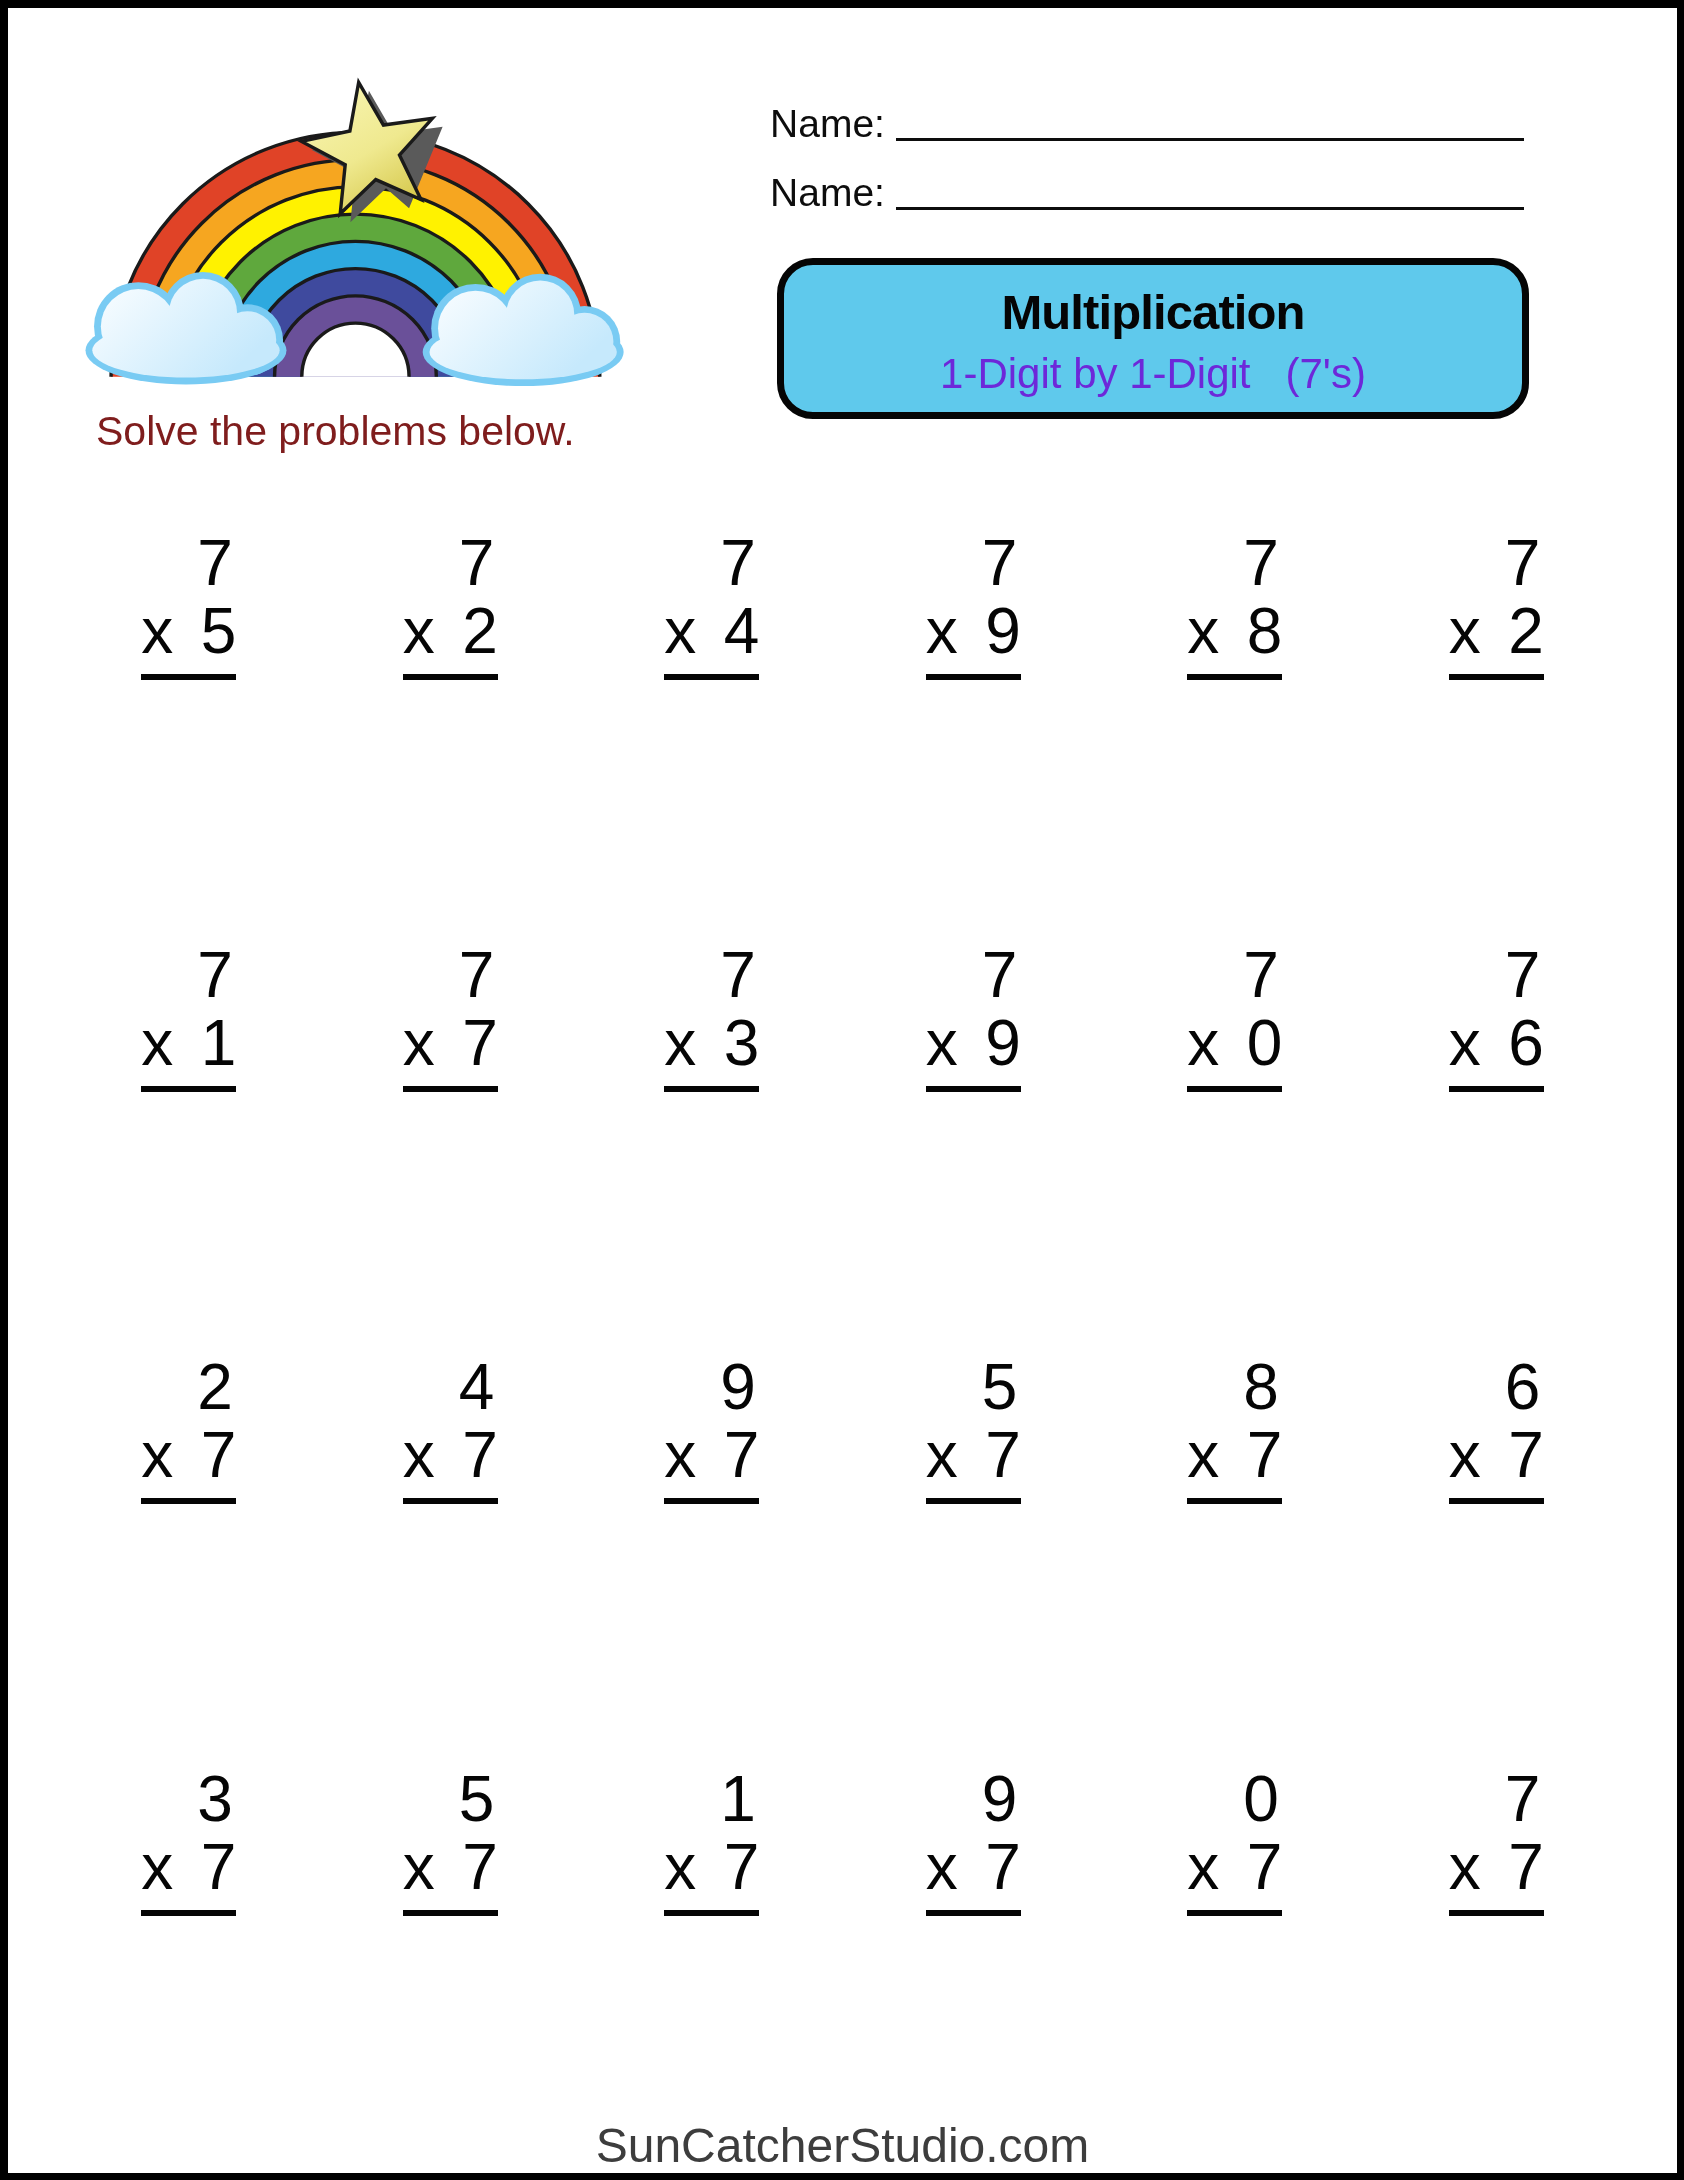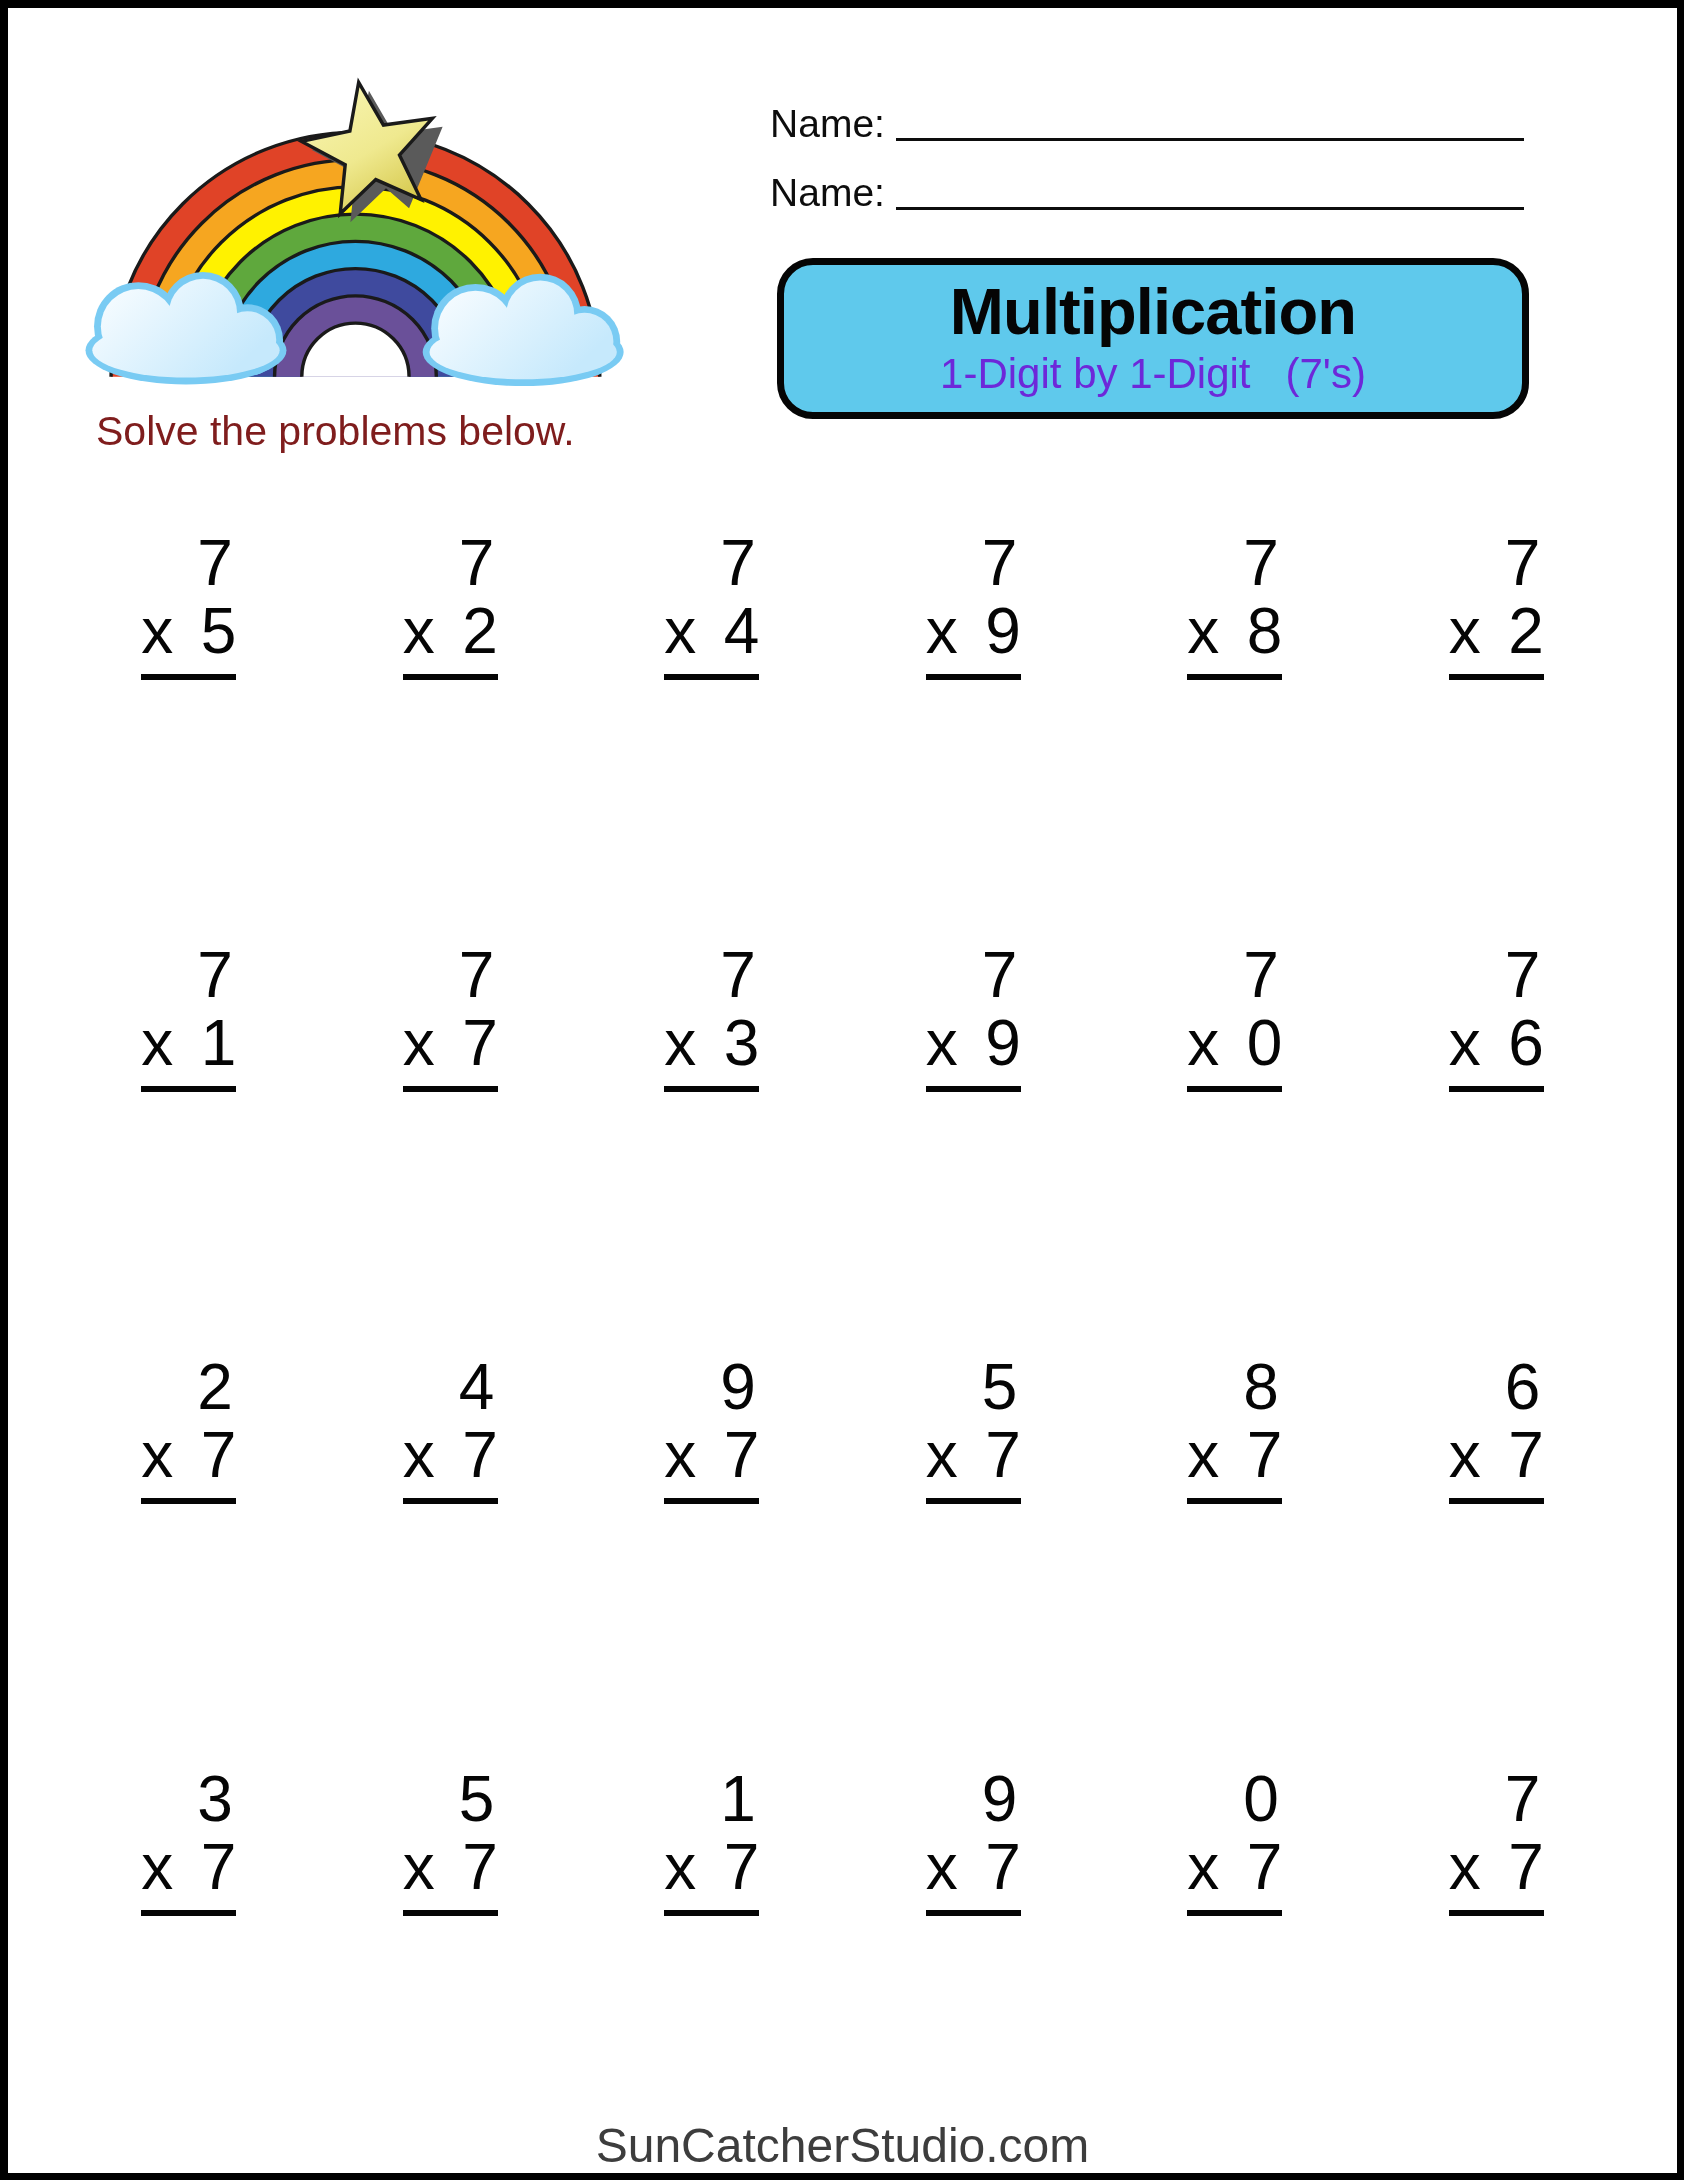--- a/index.html
+++ b/index.html
@@ -47,21 +47,21 @@
     width: 752px; height: 161px;
     box-sizing: border-box;
     background: #5FC9EC;
     border: 7.7px solid #050505;
     border-radius: 36px;
     display: flex; flex-direction: column;
     align-items: center; justify-content: center;
     text-align: center;
   }
   .title-main {
-    font-size: 65px; font-weight: bold; line-height: 66px;
+    font-size: 49px; font-weight: bold; line-height: 66px;
     letter-spacing: -0.9px; color: #050505;
   }
   .title-sub {
     font-size: 42px; line-height: 48px; color: #6d28d9;
     white-space: pre; margin-top: 5px;
   }
   
   .grid {
     position: absolute; left: 58px; top: 509px; width: 1569px;
     display: grid;

